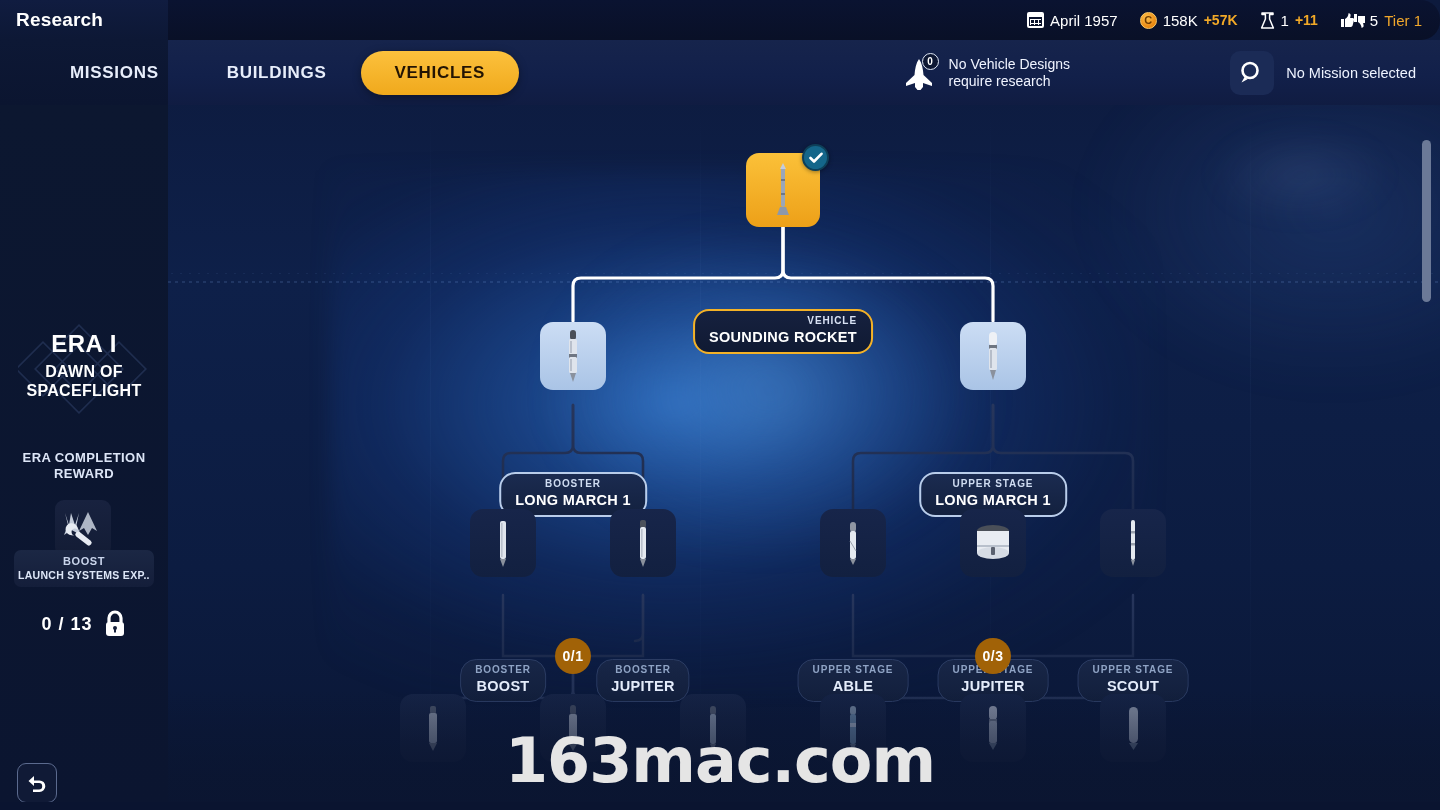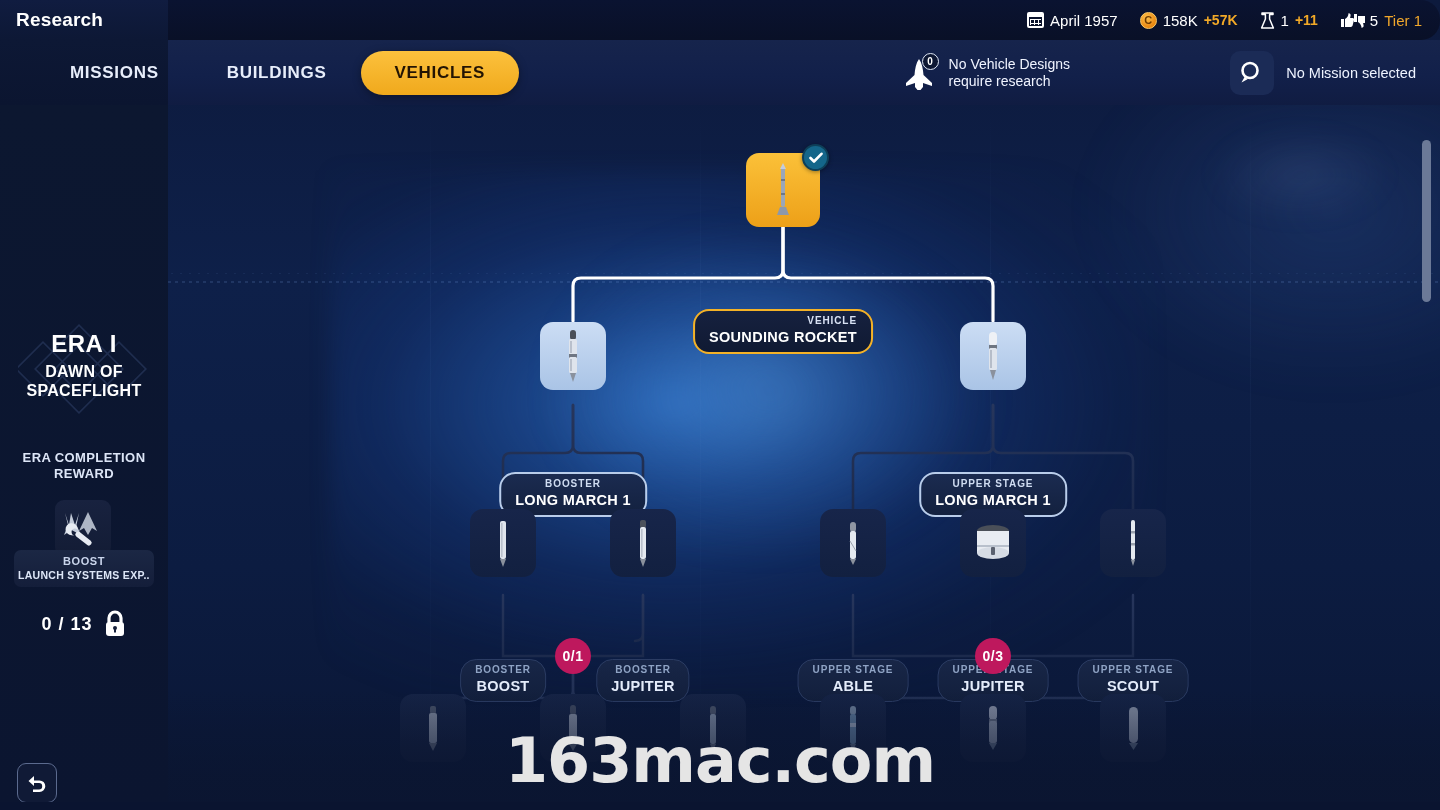--- a/index.html
+++ b/index.html
@@ -249,21 +249,21 @@
 
   .check-badge {
     position: absolute; right: -9px; top: -9px; width: 27px; height: 27px; border-radius: 50%;
     background: #14668a; border: 2px solid #0e3f58;
     display: flex; align-items: center; justify-content: center;
     box-shadow: 0 1px 4px rgba(0,0,0,0.4);
   }
   .count-badge {
     position: absolute; transform: translate(-50%, -50%);
     width: 36px; height: 36px; border-radius: 50%;
-    background: #be185d;
+    background: #a16207;
     display: flex; align-items: center; justify-content: center;
     font-size: 14px; font-weight: bold; color: #ffffff; letter-spacing: 0.5px;
     z-index: 6;
   }
 
   
   .fade-mask {
     position: absolute; left: 0; bottom: 0; width: 1272px; height: 120px;
     background: linear-gradient(180deg, rgba(11,21,48,0) 0%, rgba(11,21,48,0.55) 55%, rgba(11,21,48,0.8) 100%);
     pointer-events: none; z-index: 8;

